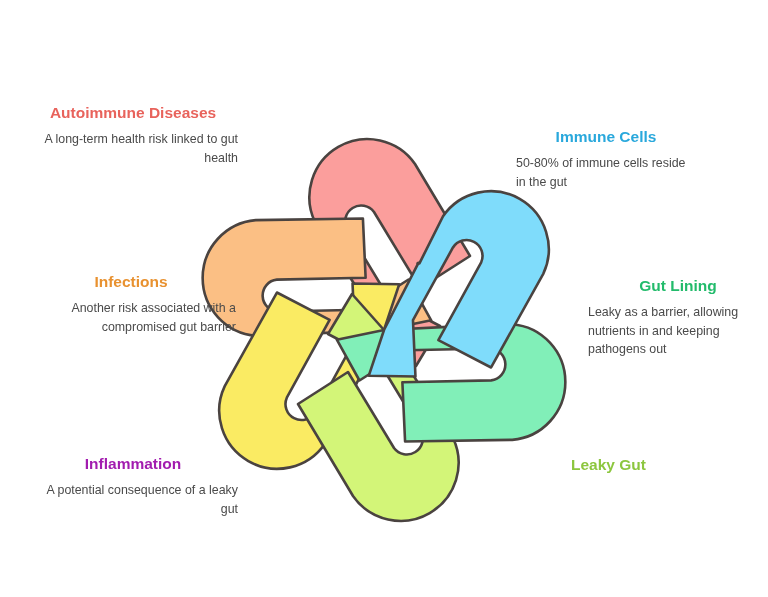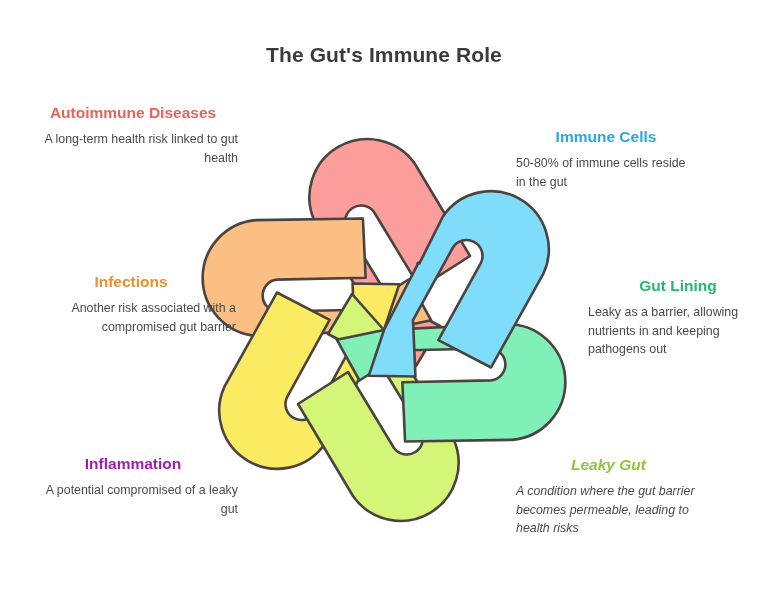--- a/index.html
+++ b/index.html
@@ -70,32 +70,31 @@
   .align-left  { text-align: left; }
 
   
   #block-autoimmune  { left: 28px;  top: 103px; }
   #block-infections  { left: 26px;  top: 272px; }
   #block-inflammation{ left: 28px;  top: 454px; }
 
   
   #block-immune-cells { left: 516px; top: 127px; }
   #block-gut-lining   { left: 588px; top: 276px; }
-  #block-leaky-gut    { left: 516px; top: 455px; font-style: italic; }
+  #block-leaky-gut    { left: 516px; top: 455px; }
 
   #block-gut-lining { width: 180px; }
   #block-immune-cells { width: 180px; }
   #block-leaky-gut { width: 185px; }
 </style>
 </head>
 <body>
 
 <div class="infographic">
 
-  <div class="title">The Gut's Immune Role</div>
 
   <div class="knot-wrap">
     <svg viewBox="0 0 400 400" xmlns="http://www.w3.org/2000/svg">
       <defs>
 
         <path id="petal" d="M 200 200
                  L 160 138
                  A 1 1 0 0 1 160 136
                  L 131 92
                  A 58 58 0 0 1 231 34
@@ -137,31 +136,30 @@
     <div class="body">A long-term health risk linked to gut health</div>
   </div>
 
   <div class="label-block align-right" id="block-infections">
     <div class="heading" style="color: rgb(232, 145, 47);">Infections</div>
     <div class="body">Another risk associated with a compromised gut barrier</div>
   </div>
 
   <div class="label-block align-right" id="block-inflammation">
     <div class="heading" style="color: #a21caf;">Inflammation</div>
-    <div class="body">A potential compromised of a leaky gut</div>
+    <div class="body">A potential consequence of a leaky gut</div>
   </div>
 
   <div class="label-block align-left" id="block-immune-cells">
     <div class="heading" style="color: rgb(41, 168, 220);">Immune Cells</div>
     <div class="body">50-80% of immune cells reside in the gut</div>
   </div>
 
   <div class="label-block align-left" id="block-gut-lining">
     <div class="heading" style="color: rgb(34, 187, 107);">Gut Lining</div>
     <div class="body">Leaky as a barrier, allowing nutrients in and keeping pathogens out</div>
   </div>
 
   <div class="label-block align-left" id="block-leaky-gut">
     <div class="heading" style="color: rgb(140, 198, 62);">Leaky Gut</div>
-    <div class="body">A condition where the gut barrier becomes permeable, leading to health risks</div>
   </div>
 
 </div>
 
 </body></html>

